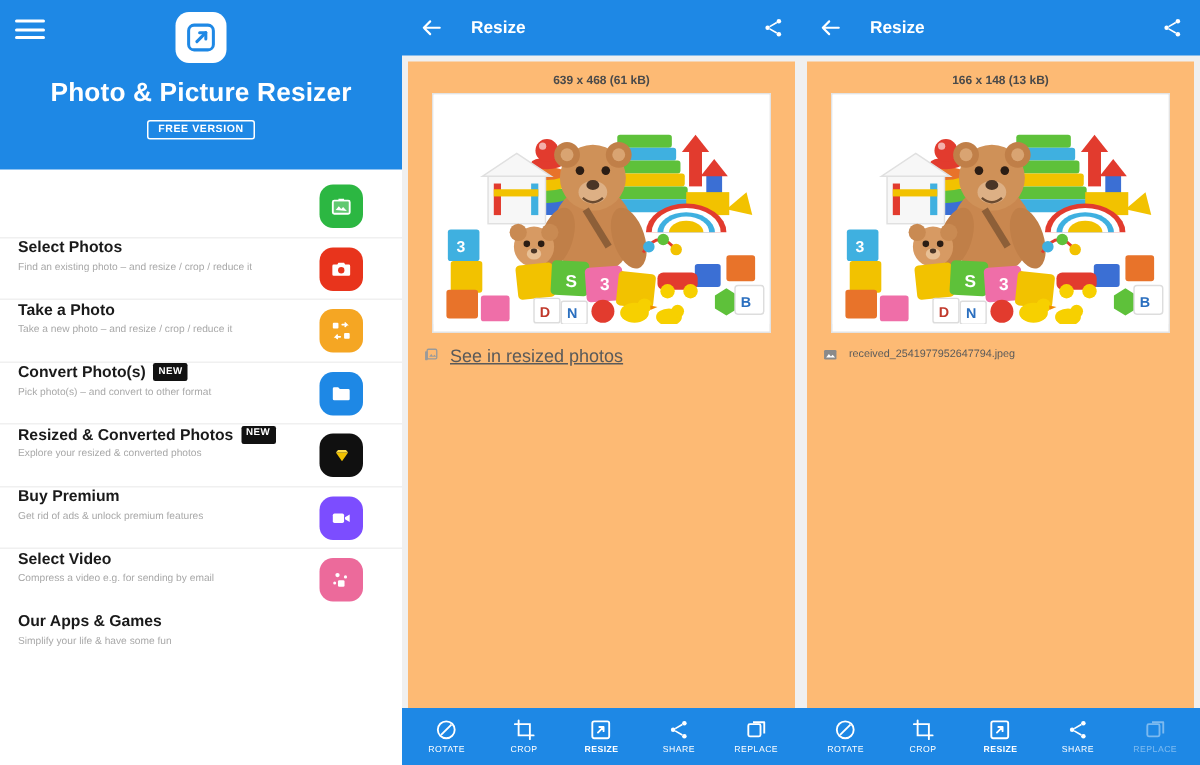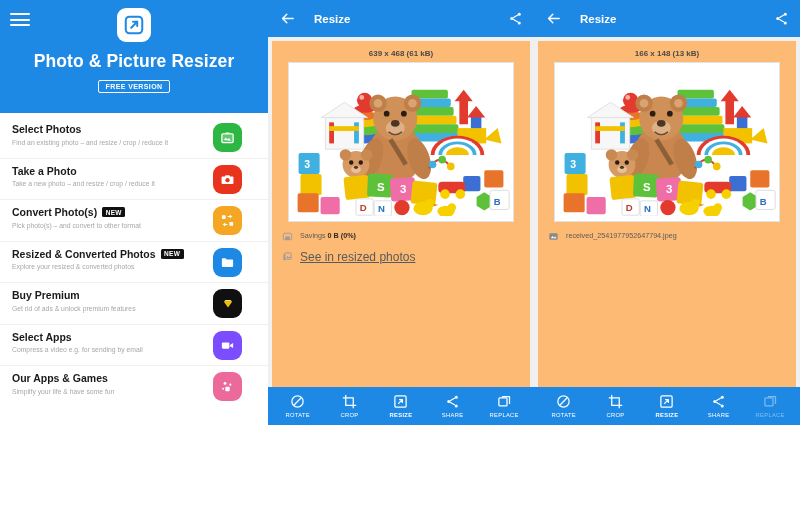--- a/index.html
+++ b/index.html
@@ -29,35 +29,35 @@
     font-size:7px; font-weight:bold; letter-spacing:.4px;
     padding:2px 7px; border-radius:2px;
   }
 
   .menu-list { padding-top:4px; }
   .menu-item {
     position:relative; height:41.5px; padding:6px 0 0 12px;
     border-bottom:1px solid #f0f0f0; cursor:pointer;
   }
   .menu-item:last-child { border-bottom:none; }
-  .mi-title-row { display:flex; align-items:center; gap:5px; }
+  .mi-title-row { display:flex; gap:5px;margin-top:36px; }
   .mi-title { font-size:10.5px; font-weight:bold; color:#1a1a1a; }
   .mi-new {
     background:#111111; color:#ffffff; font-size:6.5px; font-weight:bold;
     padding:1.5px 3.5px; border-radius:1.5px; letter-spacing:.3px;
   }
   .mi-sub { font-size:6.8px; color:#a8a8a8; margin-top:3.5px; }
   .mi-icon {
     position:absolute; right:26px; top:6px;
     width:29px; height:29px; border-radius:9px;
     display:flex; align-items:center; justify-content:center;
   }
 
   
-  .phone { height:425px; background:#f0f0f0; position:relative; display:flex; flex-direction:column; }
+  .phone { height:510px; background:#f0f0f0; position:relative; display:flex; flex-direction:column; }
   .phone.mid { width:266px; flex:0 0 266px; }
   .phone.right { width:266px; flex:0 0 266px; }
   .ph-appbar {
     height:37px; background:#1e88e5; display:flex; align-items:center;
     padding:0 11px; flex:0 0 37px;
   }
   .ph-back { width:17px; height:17px; cursor:pointer; flex:0 0 17px; }
   .ph-title { color:#ffffff; font-size:11.5px; font-weight:bold; margin-left:18px; flex:1; }
   .ph-share { width:15px; height:15px; cursor:pointer; }
 
@@ -181,21 +181,21 @@
       <div class="mi-icon" style="background:#101010">
         <svg width="14" height="14" viewBox="0 0 24 24">
           <path d="M5 8h14l-7 10z" fill="#f2c200"></path>
           <path d="M5 8l2.5-3h9L19 8z" fill="#ffe04d"></path>
         </svg>
       </div>
     </div>
 
     <div class="menu-item">
       <div class="mi-title-row">
-        <span class="mi-title">Select Apps</span>
+        <span class="mi-title">Select Video</span>
       </div>
       <div class="mi-sub">Compress a video e.g. for sending by email</div>
       <div class="mi-icon" style="background:#7c4dff">
         <svg width="15" height="15" viewBox="0 0 24 24" fill="#fff">
           <rect x="3" y="7" width="12" height="10" rx="1.8"></rect>
           <path d="M16 11l5-3v8l-5-3z"></path>
         </svg>
       </div>
     </div>
 
@@ -352,30 +352,20 @@
 
         <g>
           <rect x="156" y="124" width="28" height="12" rx="4" fill="#e23b2e"></rect>
           <circle cx="163" cy="137" r="5" fill="#f7d000"></circle>
           <circle cx="179" cy="137" r="5" fill="#f7d000"></circle>
         </g>
       </svg>
     </div>
 
     <div class="info-rows">
-      <div class="info-row">
-        <svg class="info-ic" viewBox="0 0 24 24">
-          <rect x="3" y="5" width="18" height="14" rx="2" fill="none" stroke="#9a9a9a" stroke-width="2"></rect>
-          <rect x="7" y="12" width="10" height="7" fill="#9a9a9a"></rect>
-        </svg>
-        <div class="info-txt">
-          <span>Savings</span>
-          <b>0 B (0%)</b>
-        </div>
-      </div>
 
 
       <div class="info-row">
         <svg class="info-ic" viewBox="0 0 24 24">
           <rect x="6" y="4" width="14" height="14" rx="2" fill="none" stroke="#9a9a9a" stroke-width="2"></rect>
           <rect x="3" y="7" width="4" height="13" rx="1" fill="#9a9a9a"></rect>
           <path d="M9 15l3-4 2.5 3 2-2 3 3z" fill="#9a9a9a"></path>
         </svg>
         <span class="see-link">See in resized photos</span>
       </div>

